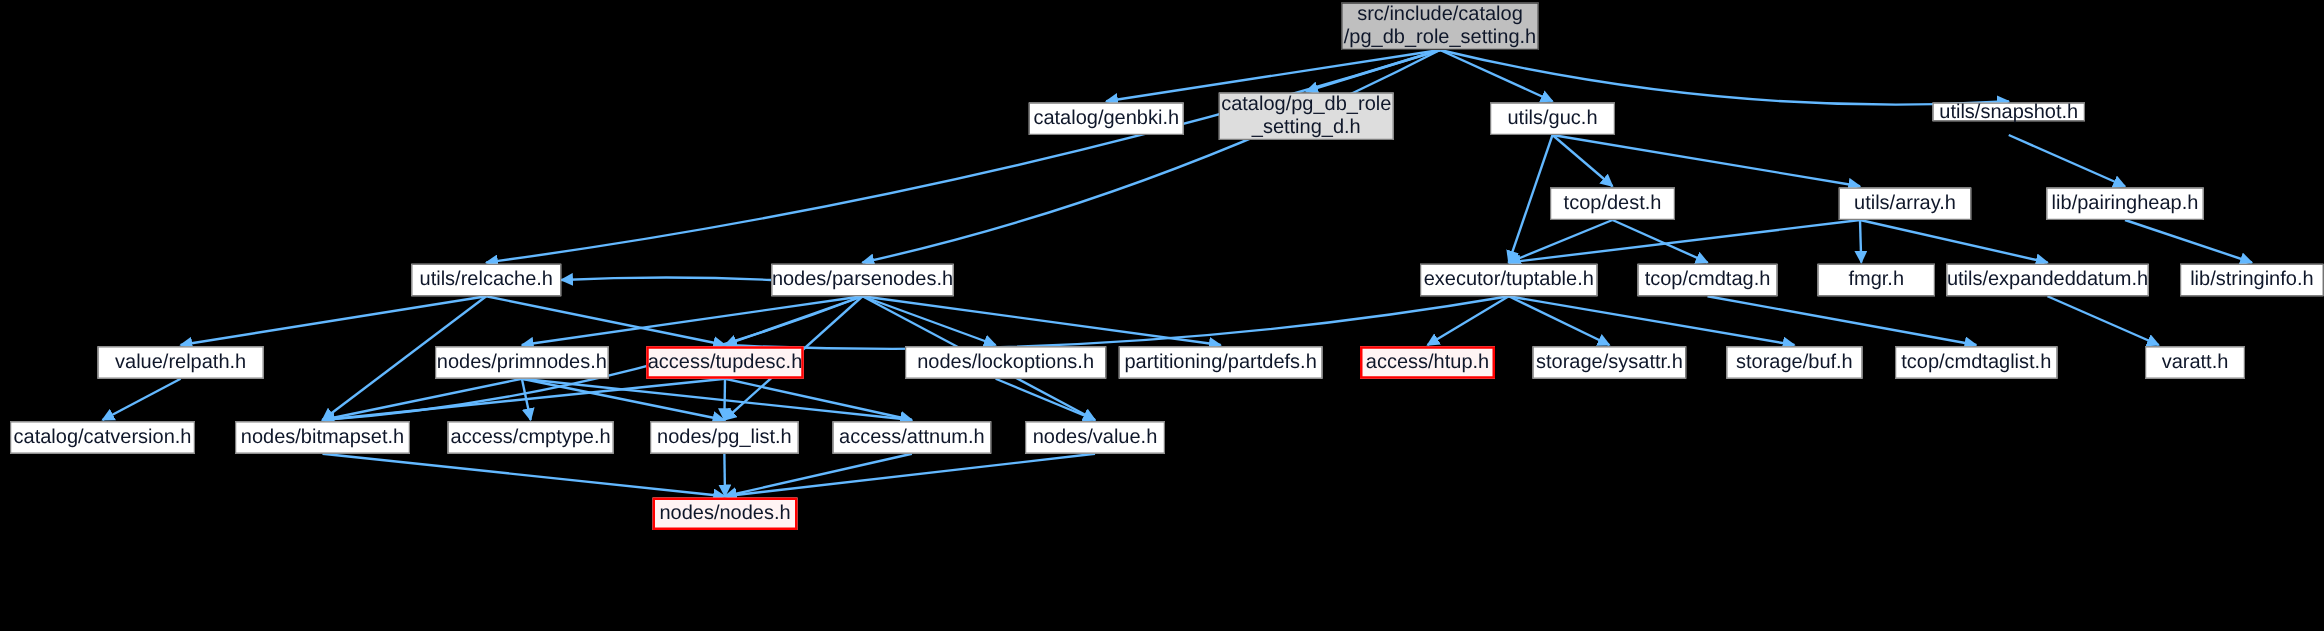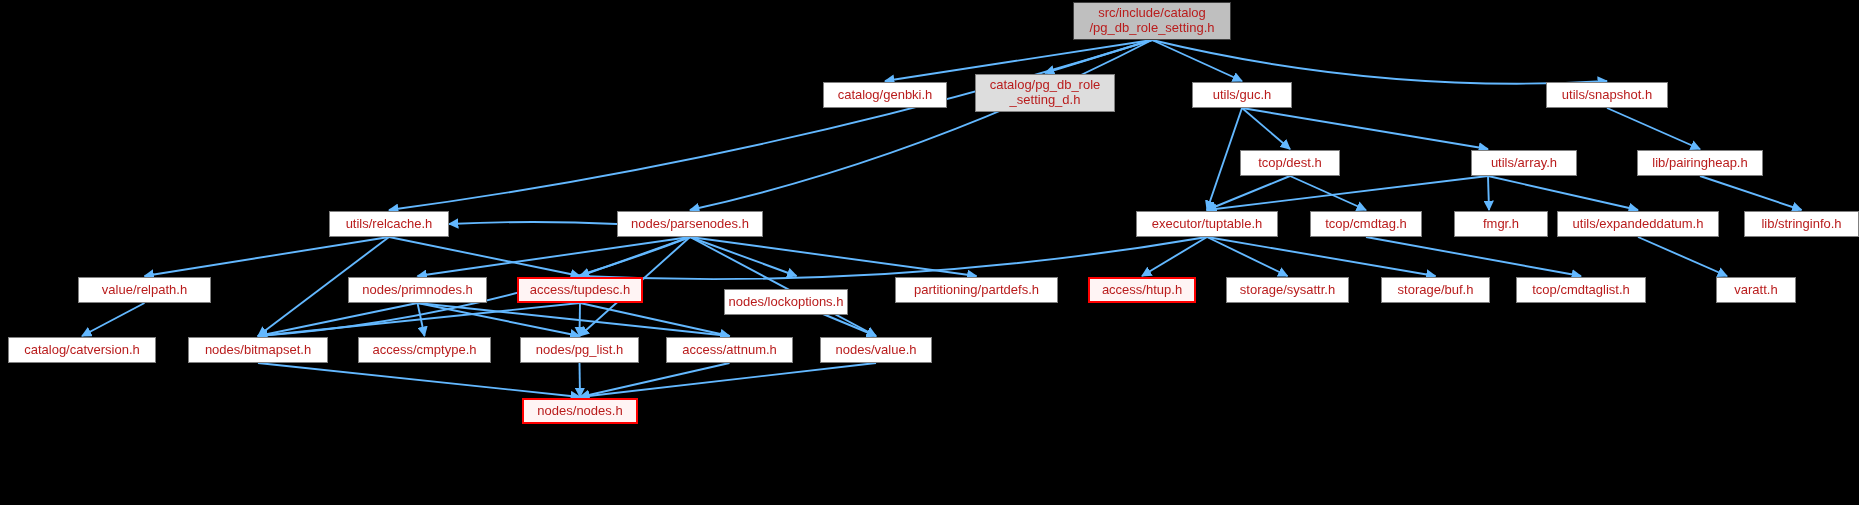--- a/index.html
+++ b/index.html
@@ -21,22 +21,22 @@
     top: 0;
     width: 1859px;
     height: 505px;
     pointer-events: none;
   }
   .node {
     position: absolute;
     box-sizing: border-box;
     background: #ffffff;
     border: 1px solid #808080;
-    color: #b91c1c;
-    font-size: 13px;
+    color: #0f172a;
+    font-size: 16px;
     line-height: 1.12;
     display: flex;
     align-items: center;
     justify-content: center;
     text-align: center;
     white-space: pre-line;
     padding: 0 5px;
     z-index: 5;
   }
   .node.root {
@@ -111,35 +111,35 @@
         <path d="M 876 363 L 580 397" fill="none" stroke="#63b8ff" stroke-width="1.9" marker-end="url(#arrow)"></path>
       </g>
   </svg>
   <div id="node-layer">
       <div class="node root" style="left: 1073px; top: 2px; width: 158px; height: 38px;">src/include/catalog
 /pg_db_role_setting.h</div>
       <div class="node" style="left: 823px; top: 82px; width: 124px; height: 26px;">catalog/genbki.h</div>
       <div class="node generated" style="left: 975px; top: 74px; width: 140px; height: 38px;">catalog/pg_db_role
 _setting_d.h</div>
       <div class="node" style="left: 1192px; top: 82px; width: 100px; height: 26px;">utils/guc.h</div>
-      <div class="node" style="left: 1546px; top: 82px; width: 122px; height: 26px;">utils/snapshot.h</div>
+      <div class="node" style="left: 1546px; top: 82px; width: 122px; height: 15px;">utils/snapshot.h</div>
       <div class="node" style="left: 1240px; top: 150px; width: 100px; height: 26px;">tcop/dest.h</div>
       <div class="node" style="left: 1435px; top: 150px; width: 106px; height: 26px; margin-left: 36px;">utils/array.h</div>
       <div class="node" style="left: 1637px; top: 150px; width: 126px; height: 26px;">lib/pairingheap.h</div>
       <div class="node" style="left: 329px; top: 211px; width: 120px; height: 26px;">utils/relcache.h</div>
       <div class="node" style="left: 617px; top: 211px; width: 146px; height: 26px;">nodes/parsenodes.h</div>
       <div class="node" style="left: 1136px; top: 211px; width: 142px; height: 26px;">executor/tuptable.h</div>
       <div class="node" style="left: 1310px; top: 211px; width: 112px; height: 26px;">tcop/cmdtag.h</div>
       <div class="node" style="left: 1454px; top: 211px; width: 94px; height: 26px;">fmgr.h</div>
       <div class="node" style="left: 1557px; top: 211px; width: 162px; height: 26px;">utils/expandeddatum.h</div>
       <div class="node" style="left: 1744px; top: 211px; width: 115px; height: 26px;">lib/stringinfo.h</div>
       <div class="node" style="left: 78px; top: 277px; width: 133px; height: 26px;">value/relpath.h</div>
       <div class="node" style="left: 348px; top: 277px; width: 139px; height: 26px;">nodes/primnodes.h</div>
       <div class="node highlight" style="left: 517px; top: 277px; width: 126px; height: 26px;">access/tupdesc.h</div>
-      <div class="node" style="left: 724px; top: 277px; width: 124px; height: 26px; margin-top: 12px;">nodes/lockoptions.h</div>
+      <div class="node" style="left: 724px; top: 277px; width: 161px; height: 26px;">nodes/lockoptions.h</div>
       <div class="node" style="left: 895px; top: 277px; width: 163px; height: 26px;">partitioning/partdefs.h</div>
       <div class="node highlight" style="left: 1088px; top: 277px; width: 108px; height: 26px;">access/htup.h</div>
       <div class="node" style="left: 1226px; top: 277px; width: 123px; height: 26px;">storage/sysattr.h</div>
       <div class="node" style="left: 1381px; top: 277px; width: 109px; height: 26px;">storage/buf.h</div>
       <div class="node" style="left: 1516px; top: 277px; width: 130px; height: 26px;">tcop/cmdtaglist.h</div>
       <div class="node" style="left: 1687px; top: 277px; width: 80px; height: 26px; margin-left: 29px;">varatt.h</div>
       <div class="node" style="left: 8px; top: 337px; width: 148px; height: 26px;">catalog/catversion.h</div>
       <div class="node" style="left: 188px; top: 337px; width: 140px; height: 26px;">nodes/bitmapset.h</div>
       <div class="node" style="left: 358px; top: 337px; width: 133px; height: 26px;">access/cmptype.h</div>
       <div class="node" style="left: 520px; top: 337px; width: 119px; height: 26px;">nodes/pg_list.h</div>

